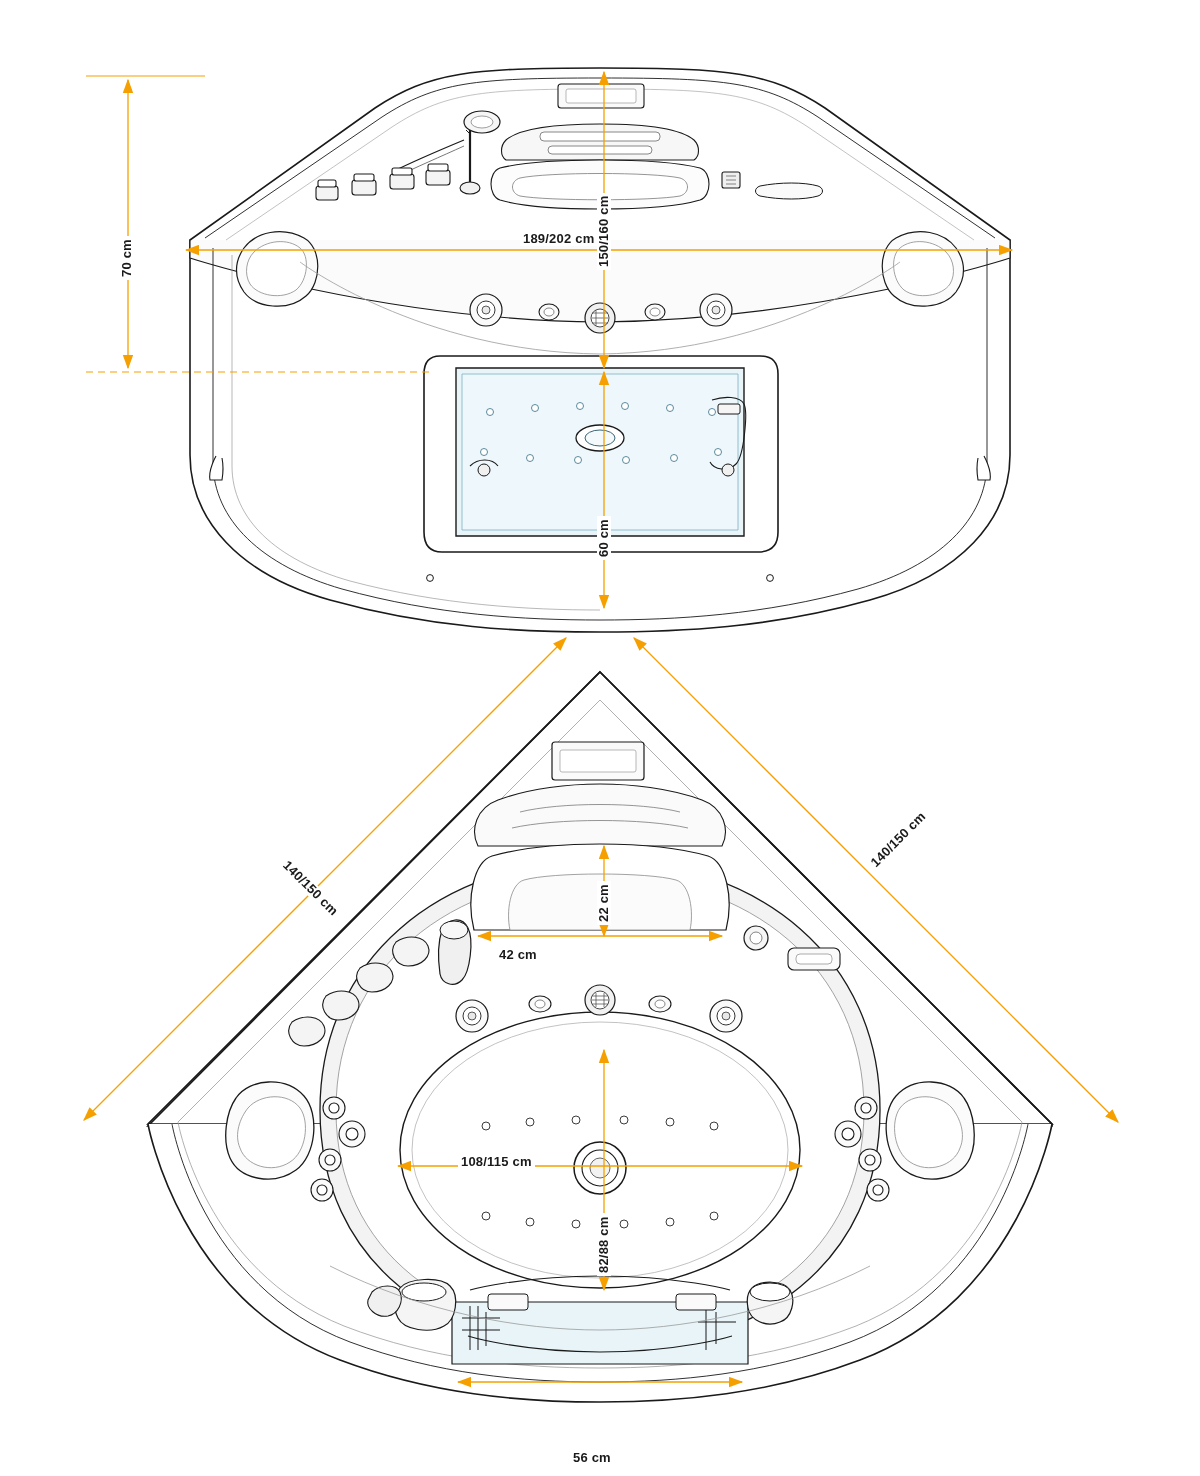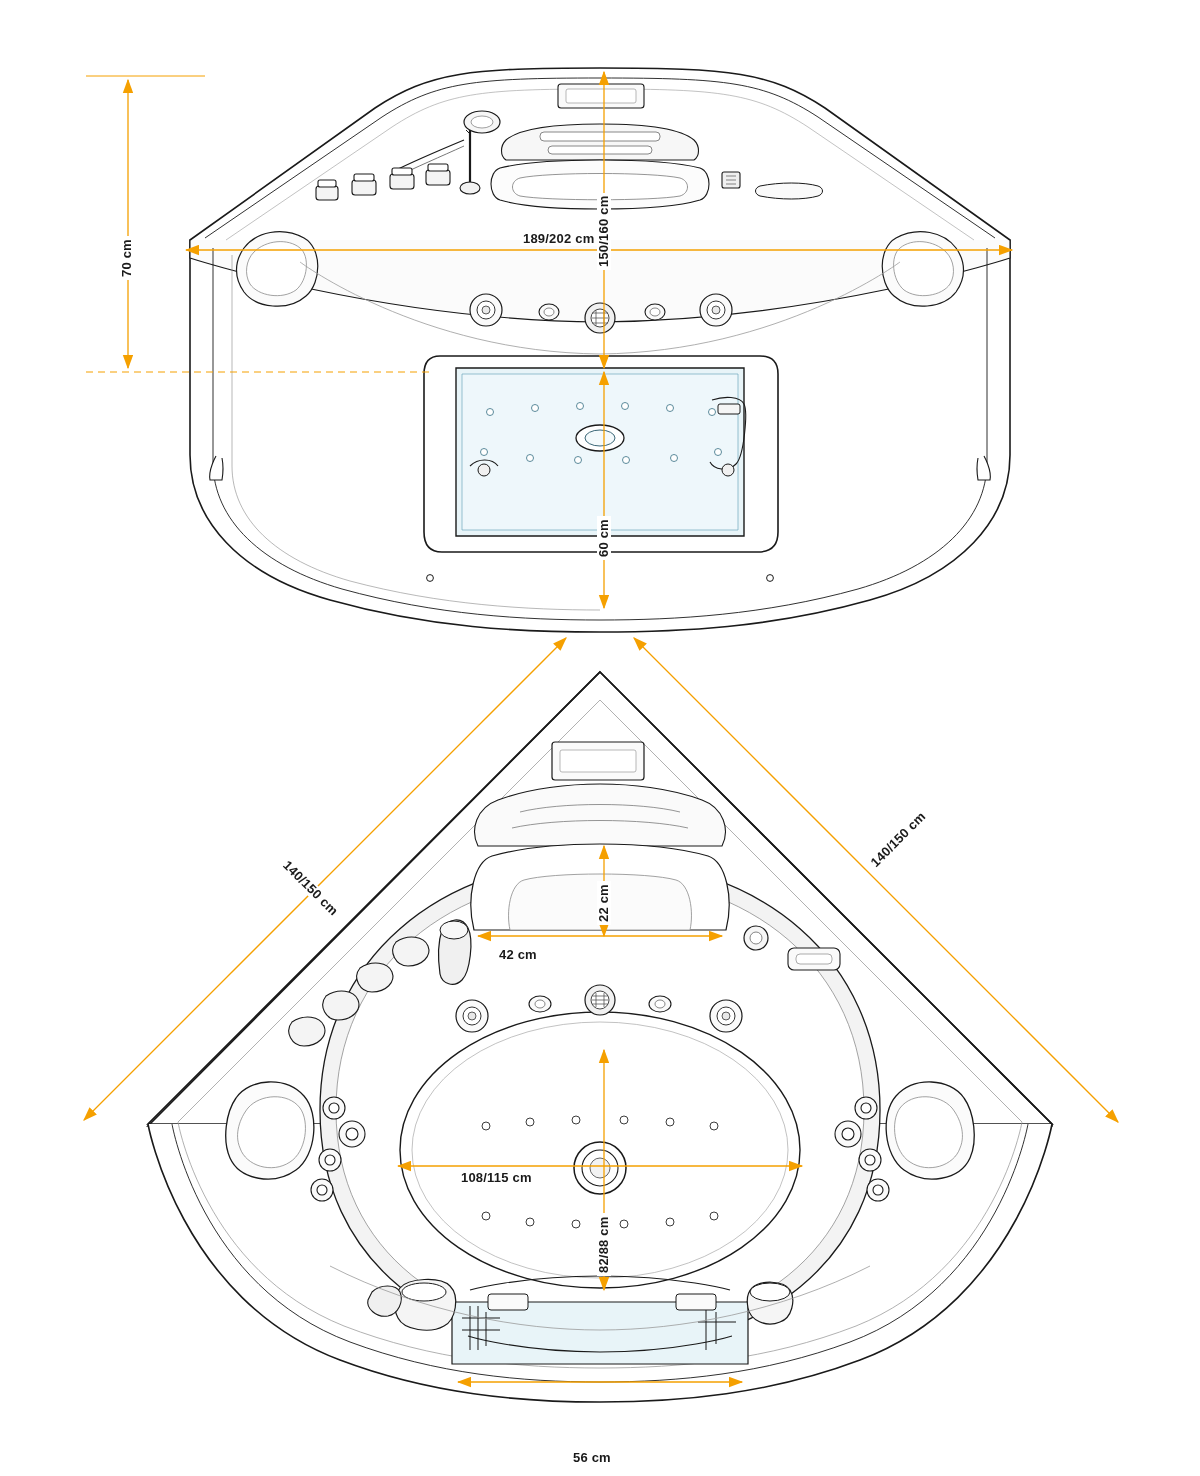--- a/index.html
+++ b/index.html
@@ -328,19 +328,19 @@
   <div class="dimlabel rot90" style="left:597px; top:560px;">60 cm</div>
 
   <div class="dimlabel rotm45" style="left:288px; top:856px;">140/150 cm</div>
 
   <div class="dimlabel rot45" style="left:866px; top:862px;">140/150 cm</div>
 
   <div class="dimlabel rot90" style="left:597px; top:925px;">22 cm</div>
 
   <div class="dimlabel" style="left:496px; top:928px;margin-top:20px;">42 cm</div>
 
-  <div class="dimlabel" style="left:458px; top:1155px;margin-top:16px;">108/115 cm</div>
+  <div class="dimlabel" style="left:458px; top:1155px;">108/115 cm</div>
 
   <div class="dimlabel rot90" style="left:597px; top:1276px;">82/88 cm</div>
 
   <div class="dimlabel" style="left:570px; top:1451px;">56 cm</div>
 
 </div>
 
 </body></html>

